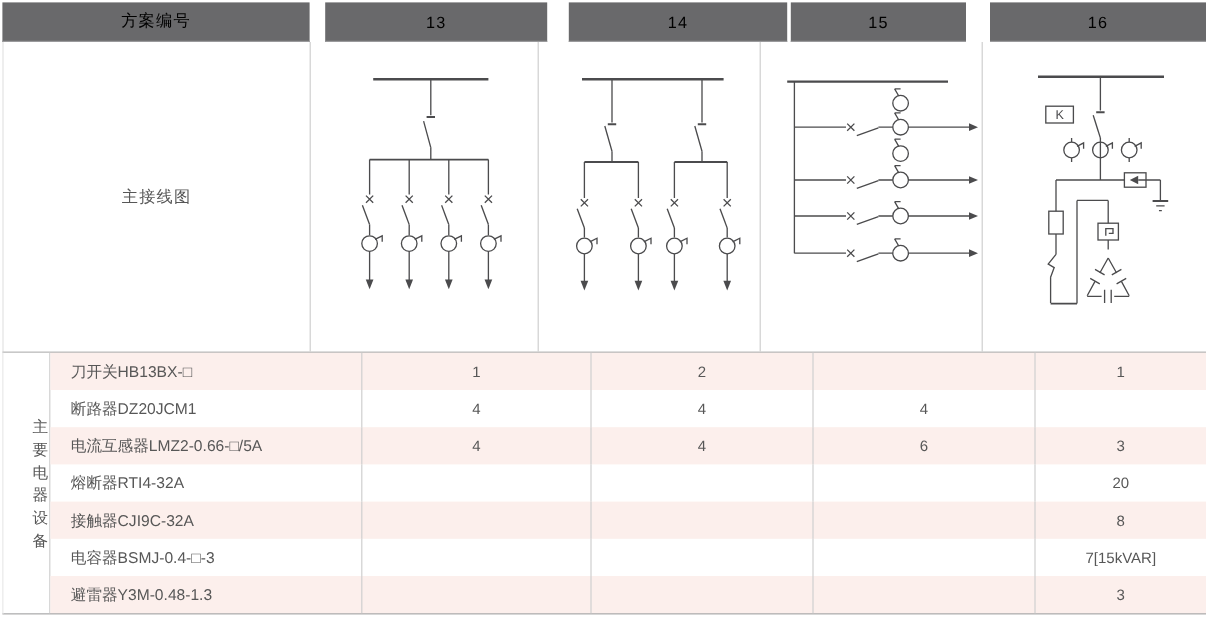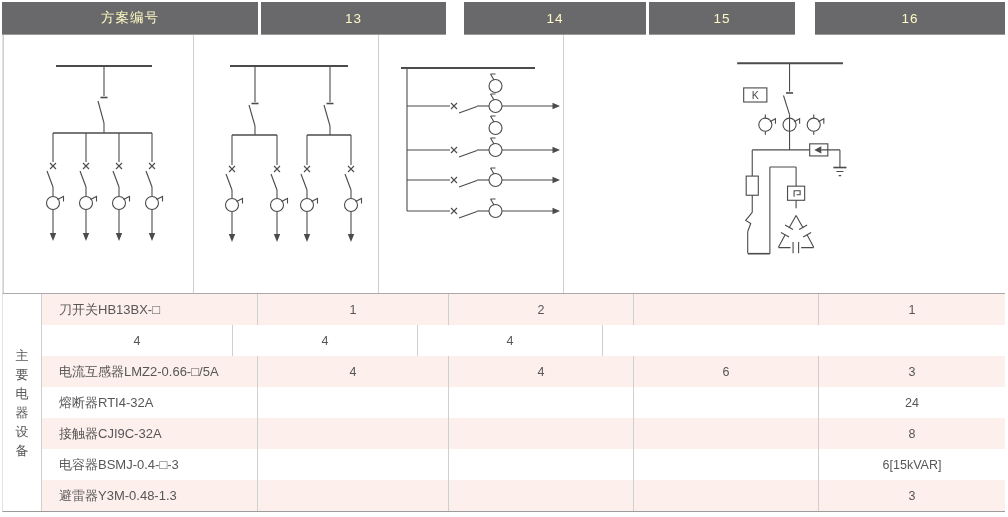--- a/index.html
+++ b/index.html
@@ -6,51 +6,51 @@
   body { background: #fff; }
   .page {
     position: relative; width: 1008px; height: 517px; background: #fff;
     font-family: "Liberation Sans", sans-serif; color: #575757; overflow: hidden;
   }
   .tbl { position: absolute; left: 2px; top: 2px; width: 1003px; }
 
   
   .hdr { display: flex; height: 33px; }
   .hcell {
-    background: #69696b; color: #fef9c3; display: flex; align-items: center;
+    background: #69696b; color: #000000; display: flex; align-items: center;
     justify-content: center; font-size: 13.5px; letter-spacing: 1px;
     border-bottom: 1px solid #9a9a9c;
   }
   .hc0 { width: 256px; }
-  .hc1 { width: 185px; margin-left: 3px; }
+  .hc1 { width: 185px; margin-left: 13px; }
   .hc2 { width: 182px; margin-left: 18px; }
   .hc3 { width: 146px; margin-left: 3px; }
   .hc4 { flex: 1; margin-left: 20px; }
 
   
   .diagrow { display: flex; height: 258px; border-left: 1px solid #e3e3e3; }
   .dlabel { width: 255px; display: flex; align-items: center; justify-content: center; font-size: 13.5px; letter-spacing: 1px; }
   .dcell { border-left: 1px solid #cfcfcf; position: relative; }
   .dc13 { width: 190px; } .dc14 { width: 185px; } .dc15 { width: 185px; } .dc16 { flex: 1; }
   .dcell svg { display: block; width: 100%; height: 100%; }
 
   .diag path, .diag line, .diag circle, .diag rect { stroke: #4b4b4d; fill: none; stroke-width: 1.1; }
   .diag .bus { stroke-width: 2; }
   .diag .mid { stroke-width: 1.6; }
   .diag .fill { fill: #4b4b4d; stroke: none; }
   .diag text { fill: #4b4b4d; stroke: none; font-size: 10.5px; font-family: "Liberation Sans", sans-serif; }
 
   
   .datasec { display: flex; border-top: 1px solid #ababab; border-bottom: 1px solid #9b9b9c; border-left: 1px solid #e3e3e3; }
-  .sidecell { width: 39px; border-right: 1px solid #cfcfcf; display: flex; align-items: center; justify-content: center; background: #fff; }
+  .sidecell { width: 39px; border-right: 1px solid #cfcfcf; display: flex; align-items: center; justify-content: flex-end; background: #fff; }
   .sidetext { width: 15px; font-size: 13px; line-height: 19px; text-align: center; word-break: break-all; }
   .rows { flex: 1; }
   .drow { display: flex; height: 31px; }
   .drow.pink { background: #fcefec; }
-  .namecell { width: 216px; display: flex; align-items: center; padding-left: 17px; font-size: 13px; border-right: 1px solid #cfcfcf; }
+  .namecell { width: 260px; display: flex; align-items: center; padding-left: 17px; font-size: 13px; border-right: 1px solid #cfcfcf; }
   .vcell { display: flex; align-items: center; justify-content: center; font-size: 12.5px; }
   .v13 { width: 190px; }
   .v14 { width: 185px; border-left: 1px solid #cfcfcf; }
   .v15 { width: 185px; border-left: 1px solid #cfcfcf; }
   .v16 { flex: 1; border-left: 1px solid #cfcfcf; }
 </style>
 </head>
 <body>
 
 <div class="page">
@@ -58,20 +58,21 @@
 
     <div class="hdr">
       <div class="hcell hc0">方案编号</div>
       <div class="hcell hc1">13</div>
       <div class="hcell hc2">14</div>
       <div class="hcell hc3">15</div>
       <div class="hcell hc4">16</div>
     </div>
 
     <div class="diagrow">
+      <div class="dlabel">主接线图</div>
 
       <div class="dcell dc13">
         <svg class="diag" viewBox="0 0 189 256">
           <defs>
             <g id="br13">
               <path d="M0,97 V126"></path>
               <path d="M-3,127 L3,133 M-3,133 L3,127"></path>
               <path d="M0,151 L-6,135"></path>
               <path d="M0,151 V160"></path>
               <circle cx="0" cy="167" r="6.5"></circle>
@@ -206,56 +207,57 @@
 
         <div class="drow pink">
           <div class="namecell">刀开关HB13BX-□</div>
           <div class="vcell v13">1</div>
           <div class="vcell v14">2</div>
           <div class="vcell v15"></div>
           <div class="vcell v16">1</div>
         </div>
 
         <div class="drow">
+          <div class="namecell">断路器DZ20JCM1</div>
           <div class="vcell v13">4</div>
           <div class="vcell v14">4</div>
           <div class="vcell v15">4</div>
           <div class="vcell v16"></div>
         </div>
 
         <div class="drow pink">
           <div class="namecell">电流互感器LMZ2-0.66-□/5A</div>
           <div class="vcell v13">4</div>
           <div class="vcell v14">4</div>
           <div class="vcell v15">6</div>
           <div class="vcell v16">3</div>
         </div>
 
         <div class="drow">
           <div class="namecell">熔断器RTI4-32A</div>
           <div class="vcell v13"></div>
           <div class="vcell v14"></div>
           <div class="vcell v15"></div>
-          <div class="vcell v16">24</div>
+          <div class="vcell v16">20</div>
         </div>
 
         <div class="drow pink">
           <div class="namecell">接触器CJI9C-32A</div>
           <div class="vcell v13"></div>
           <div class="vcell v14"></div>
           <div class="vcell v15"></div>
           <div class="vcell v16">8</div>
         </div>
 
         <div class="drow">
           <div class="namecell">电容器BSMJ-0.4-□-3</div>
           <div class="vcell v13"></div>
           <div class="vcell v14"></div>
           <div class="vcell v15"></div>
-          <div class="vcell v16">6[15kVAR]</div>
+          <div class="vcell v16">7[15kVAR]</div>
         </div>
 
         <div class="drow pink">
           <div class="namecell">避雷器Y3M-0.48-1.3</div>
           <div class="vcell v13"></div>
           <div class="vcell v14"></div>
           <div class="vcell v15"></div>
           <div class="vcell v16">3</div>
         </div>
 

